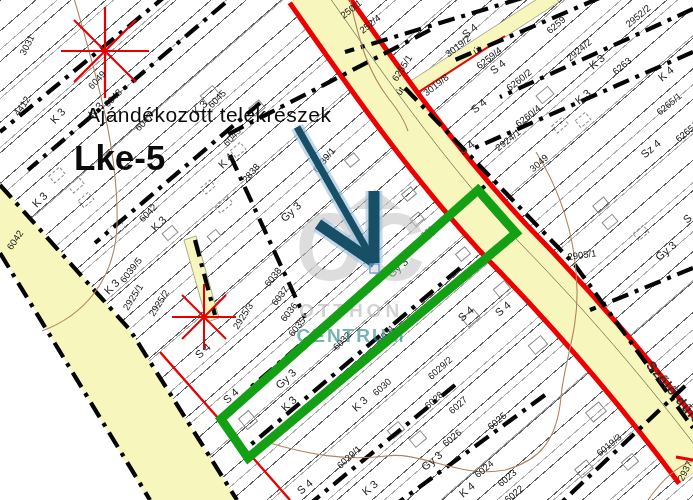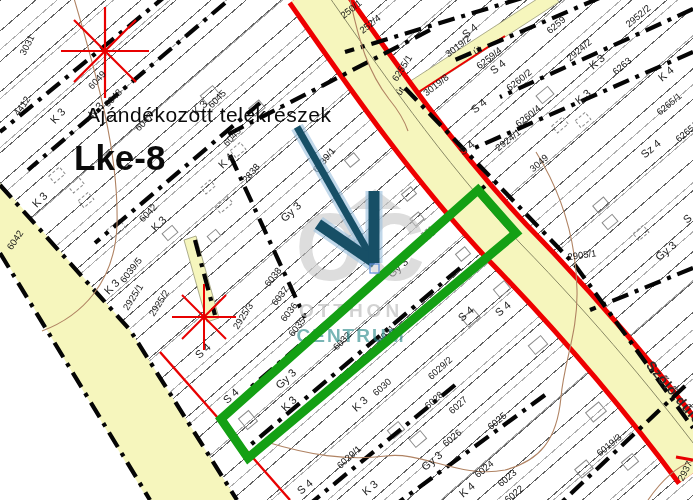--- a/index.html
+++ b/index.html
@@ -222,21 +222,21 @@
     </div>
 
   <div id="wm">
     <div class="roof"></div>
     <div class="logo">OC</div>
     <div class="l1">OTTHON</div>
     <div class="l2">CENTRUM</div>
   </div>
 
   <div id="gift-title">Ajándékozott telekrészek</div>
-  <div id="zone-code">Lke-8</div>
+  <div id="zone-code">Lke-5</div>
 
   <svg class="layer" width="693" height="500" viewBox="0 0 693 500" style="z-index:7;">
     <polygon points="478,190 516,233 248,458 221,419" fill="none" stroke="#14a014" stroke-width="9"></polygon>
     <g>
       <g stroke="#9fc3df" stroke-opacity="0.65" fill="none">
         <line x1="297" y1="127" x2="374" y2="262" stroke-width="13"></line>
         <line x1="318" y1="224" x2="374" y2="263" stroke-width="17"></line>
         <line x1="374" y1="191" x2="374" y2="263" stroke-width="17"></line>
       </g>
       <g stroke="#174f66" fill="none">

